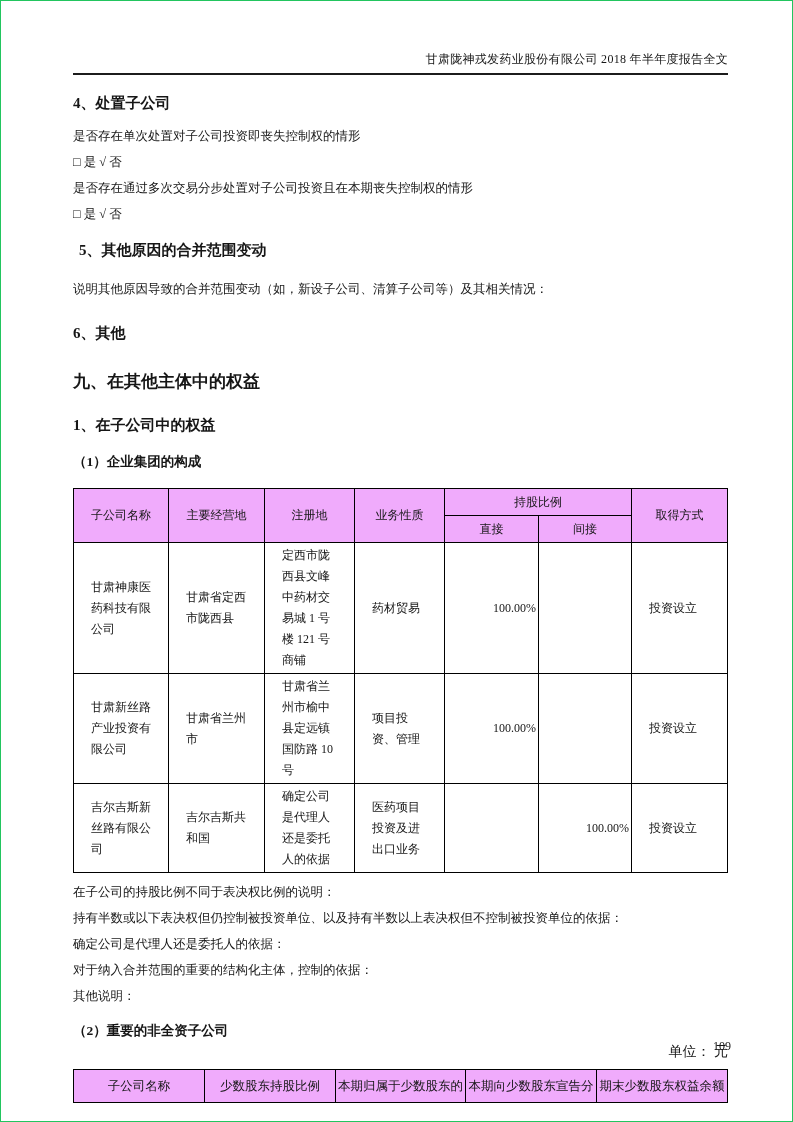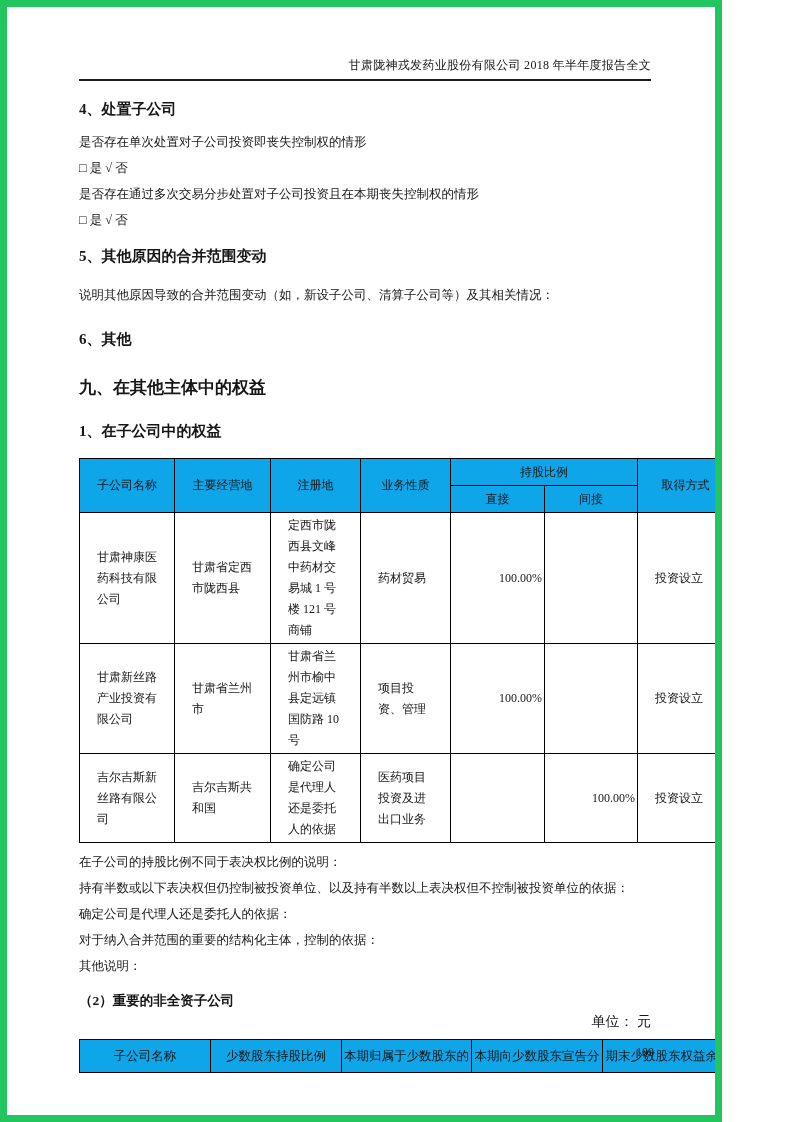--- a/index.html
+++ b/index.html
@@ -1,44 +1,44 @@
 <!DOCTYPE html>
 <html><head>
 <meta charset="utf-8">
 <style>
   html,body{margin:0;padding:0;background:#fff;}
   .page{
-    position:relative; width:722px; height:1122px; background:#ffffff;
+    position:relative; width:793px; height:1122px; background:#ffffff;
     font-family:"Liberation Serif","DejaVu Serif",serif; color:#161616;
-    box-sizing:border-box; border:7px solid #22c55e; overflow:hidden;
+    box-sizing:border-box; border:1px solid #22c55e; overflow:hidden;
   }
   .doc-header{
     margin:0 64px 0 72px; padding-top:50px; padding-bottom:5px;
     border-bottom:2px solid #1c1c1c; text-align:right; font-size:12px;
     letter-spacing:.3px;
   }
   .content{margin:0 64px 0 72px;}
   .h-l1{font-size:17px; font-weight:bold; margin:30px 0 0 0; line-height:20px;}
   .h-l2{font-size:15px; font-weight:bold; margin:20px 0 0 0; line-height:17px;}
   .h-l3{font-size:13.5px; font-weight:bold; margin:20px 0 0 0; line-height:16px;}
-  .h-s5{margin-top:20px;}
+  .h-s5{margin-top:20px;margin-left:6px;}
   .h-s6{margin-top:28px;}
   .h-s91{margin-top:25px;}
   .body-line{font-size:12.5px; margin:10px 0 0 0; line-height:16px;}
   .first-line{margin-top:16px;}
   .note-gap{margin-top:22px;}
   .notes p{font-size:12.5px; margin:0; line-height:26px;}
   .notes{margin-top:6px;}
   .h-s912{margin-top:14px;}
   .unit-line{margin-top:4px; text-align:right; font-size:14px;}
   table{border-collapse:collapse; table-layout:fixed; margin-top:18px;}
   .t1{width:654px; border:1.5px solid #000;}
   .t2{width:654px; border:1.5px solid #000; margin-top:8px;}
   th,td{border:1px solid #000; font-weight:normal; font-size:12px; line-height:21px; overflow:hidden;}
-  thead th{background:#0ea5e9; text-align:center; vertical-align:middle; padding:0 2px;}
+  thead th{background:#f0abfc; text-align:center; vertical-align:middle; padding:0 2px;}
   .t1 thead tr{height:27px;}
   .t1 td{vertical-align:middle; padding:2px 17px;}
   .r1{height:94px;} .r2{height:70px;} .r3{height:72px;margin-top:37px;}
   td.cl{text-align:left;}
   td.cnum{text-align:right; padding-right:2px;}
   .t2 th{height:32px; font-size:12.5px; white-space:nowrap;}
   .page-number{position:absolute; top:1038px; right:61px; font-size:12px;}
   .gl{display:inline-block;}
 </style>
 </head>
@@ -61,20 +61,21 @@
 
     <h2 class="h-l2 h-s5">5、其他原因的合并范围变动</h2>
     <p class="body-line note-gap">说明其他原因导致的合并范围变动（如，新设子公司、清算子公司等）及其相关情况：</p>
 
     <h2 class="h-l2 h-s6">6、其他</h2>
 
     <h1 class="h-l1">九、在其他主体中的权益</h1>
 
     <h2 class="h-l2 h-s91">1、在子公司中的权益</h2>
 
+    <h3 class="h-l3">（1）企业集团的构成</h3>
 
     <table class="t1">
       <colgroup>
         <col style="width:95px">
           <col style="width:96px">
           <col style="width:90px">
         <col style="width:90px">
           <col style="width:94px">
           <col style="width:93px">
         <col style="width:96px">

